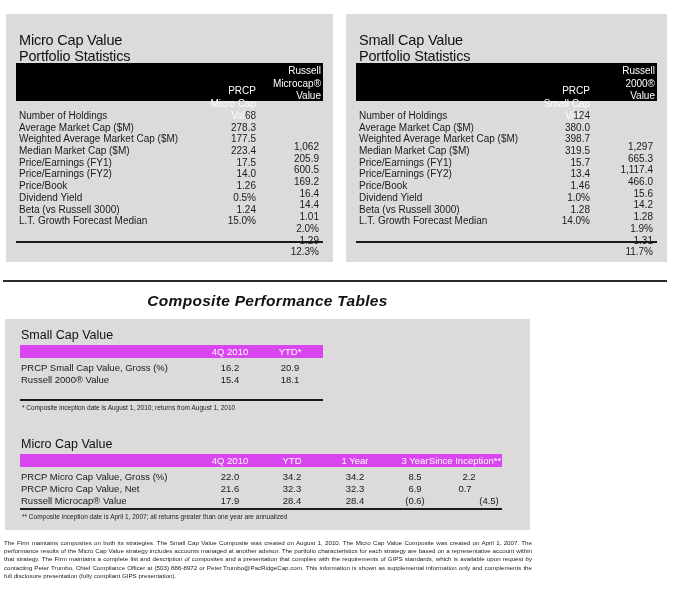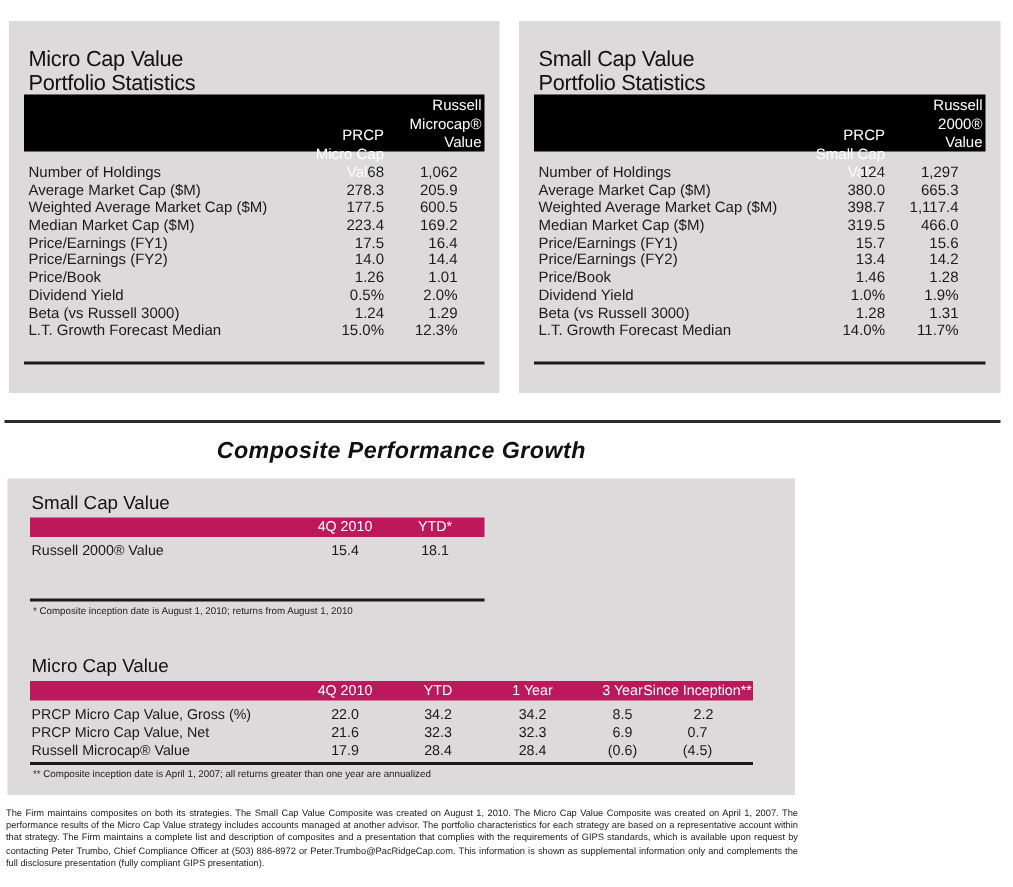--- a/index.html
+++ b/index.html
@@ -10,29 +10,29 @@
   #panel-micro { left: 6px; width: 327px; }
   #panel-small { left: 346px; width: 321px; }
   .stats-title { position: absolute; left: 13px; top: 18px; font-size: 14.5px; line-height: 16px; color: #111; letter-spacing: -0.2px; }
   .stats-head { position: absolute; left: 10px; right: 10px; top: 49px; height: 38px; background: #000; color: #fff; font-size: 10px; line-height: 12.5px; }
   .stats-head .h1 { position: absolute; top: 2px; right: 67px; text-align: right; margin-top: 20px; }
   .stats-head .h2 { position: absolute; top: 2px; right: 2px; text-align: right; }
   .stats-body { position: absolute; left: 13px; right: 10px; top: 96px; font-size: 10px; line-height: 11.7px; }
   .stats-row { position: relative; height: 11.7px; }
   .stats-row .lbl { position: absolute; left: 0; white-space: nowrap; }
   .stats-row .v1 { position: absolute; right: 67px; text-align: right; }
-  .stats-row .v2 { position: absolute; right: 18px; text-align: right; }
+  .stats-row .v2 { position: absolute; right: 4px; text-align: right; margin-top: 31px; }
   .stats-rule { position: absolute; left: 10px; right: 10px; top: 227px; height: 2px; background: #1a1a1a; }
 
   .divider { position: absolute; left: 3px; top: 280px; width: 664px; height: 1.5px; background: #2a2a2a; }
   .perf-title { position: absolute; left: 0; width: 535px; top: 292px; text-align: center; font-size: 15.5px; font-weight: bold; font-style: italic; letter-spacing: 0.3px; color: #111; }
 
   .perf-panel { position: absolute; left: 5px; top: 319px; width: 525px; height: 211px; background: #dcdada; }
   .perf-section-title { position: absolute; left: 16px; font-size: 12.5px; color: #111; }
-  .perf-head { position: absolute; left: 15px; height: 13px; background: #be185d; color: #fff; font-size: 9.5px; line-height: 13px; }
+  .perf-head { position: absolute; left: 15px; height: 13px; background: #d946ef; color: #fff; font-size: 9.5px; line-height: 13px; }
   .perf-head span { position: absolute; top: 0; text-align: center; white-space: nowrap; }
   .perf-body { position: absolute; left: 16px; font-size: 9.5px; line-height: 12px; }
   .perf-row { position: relative; height: 12px; }
   .perf-row span { position: absolute; white-space: nowrap; }
   .perf-row .lbl { left: 0; }
   .perf-row .num { text-align: center; }
   .perf-rule { position: absolute; left: 15px; height: 1.5px; background: #1a1a1a; }
   .perf-note { position: absolute; left: 17px; font-size: 6.5px; color: #222; white-space: nowrap; }
 
   .disclaimer { position: absolute; left: 4px; top: 539px; width: 528px; font-size: 6.2px; line-height: 8.2px; text-align: justify; color: #222; }
@@ -178,30 +178,35 @@
     <div class="stats-row">
         <span class="lbl">L.T. Growth Forecast Median</span>
         <span class="v1">14.0%</span>
         <span class="v2">11.7%</span>
       </div>
   </div>
   <div class="stats-rule"></div>
 </div>
 
 <div class="divider"></div>
-<div class="perf-title">Composite Performance Growth</div>
+<div class="perf-title">Composite Performance Tables</div>
 
 <div class="perf-panel">
 
   <div class="perf-section-title" style="top:9px;">Small Cap Value</div>
   <div class="perf-head" style="top:26px; width:303px;">
     <span style="left:180px; width:60px;">4Q 2010</span>
     <span style="left:248px; width:44px;">YTD*</span>
   </div>
   <div class="perf-body" style="top:43px; width:300px;">
+    <div class="perf-row">
+        <span class="lbl">PRCP Small Cap Value, Gross (%)</span>
+        <span class="num" style="left:179px;width:60px;">16.2</span>
+        <span class="num" style="left:247px;width:44px;">20.9</span>
+      </div>
     <div class="perf-row">
         <span class="lbl">Russell 2000® Value</span>
         <span class="num" style="left:179px;width:60px;">15.4</span>
         <span class="num" style="left:247px;width:44px;">18.1</span>
       </div>
   </div>
   <div class="perf-rule" style="top:80px; width:303px;"></div>
   <div class="perf-note" style="top:85px;">* Composite inception date is August 1, 2010; returns from August 1, 2010</div>
 
   <div class="perf-section-title" style="top:118px;">Micro Cap Value</div>
@@ -228,20 +233,20 @@
         <span class="num" style="left:299px;width:70px;">32.3</span>
         <span class="num" style="left:364px;width:60px;">6.9</span>
         <span class="num" style="left:404px;width:80px;">0.7</span>
       </div>
     <div class="perf-row">
         <span class="lbl">Russell Microcap® Value</span>
         <span class="num" style="left:179px;width:60px;">17.9</span>
         <span class="num" style="left:249px;width:44px;">28.4</span>
         <span class="num" style="left:299px;width:70px;">28.4</span>
         <span class="num" style="left:364px;width:60px;">(0.6)</span>
-        <span class="num" style="left:404px;width:80px;">(4.5)</span>
+        <span class="num" style="left:428px;width:80px;">(4.5)</span>
       </div>
   </div>
   <div class="perf-rule" style="top:189px; width:482px;"></div>
   <div class="perf-note" style="top:194px;">** Composite inception date is April 1, 2007; all returns greater than one year are annualized</div>
 </div>
 
 <div class="disclaimer">The Firm maintains composites on both its strategies. The Small Cap Value Composite was created on August 1, 2010. The Micro Cap Value Composite was created on April 1, 2007. The performance results of the Micro Cap Value strategy includes accounts managed at another advisor. The portfolio characteristics for each strategy are based on a representative account within that strategy. The Firm maintains a complete list and description of composites and a presentation that complies with the requirements of GIPS standards, which is available upon request by contacting Peter Trumbo, Chief Compliance Officer at (503) 886-8972 or Peter.Trumbo@PacRidgeCap.com. This information is shown as supplemental information only and complements the full disclosure presentation (fully compliant GIPS presentation).</div>
 
 </body></html>

